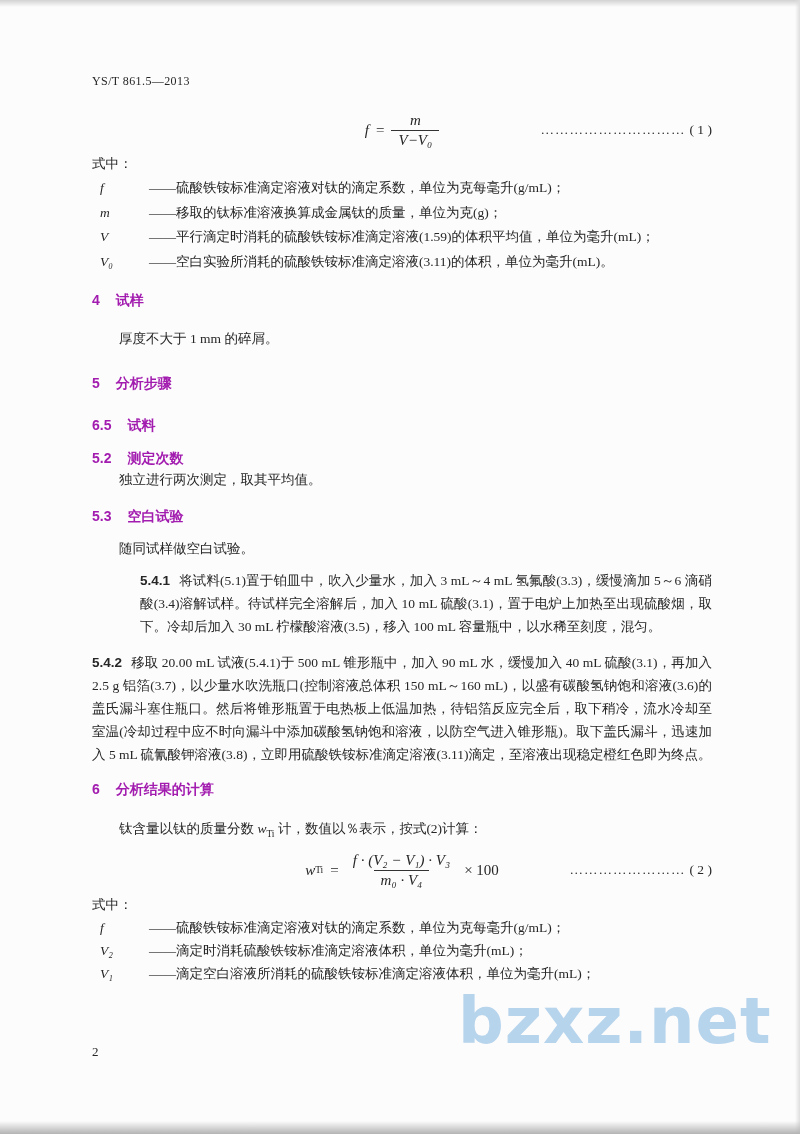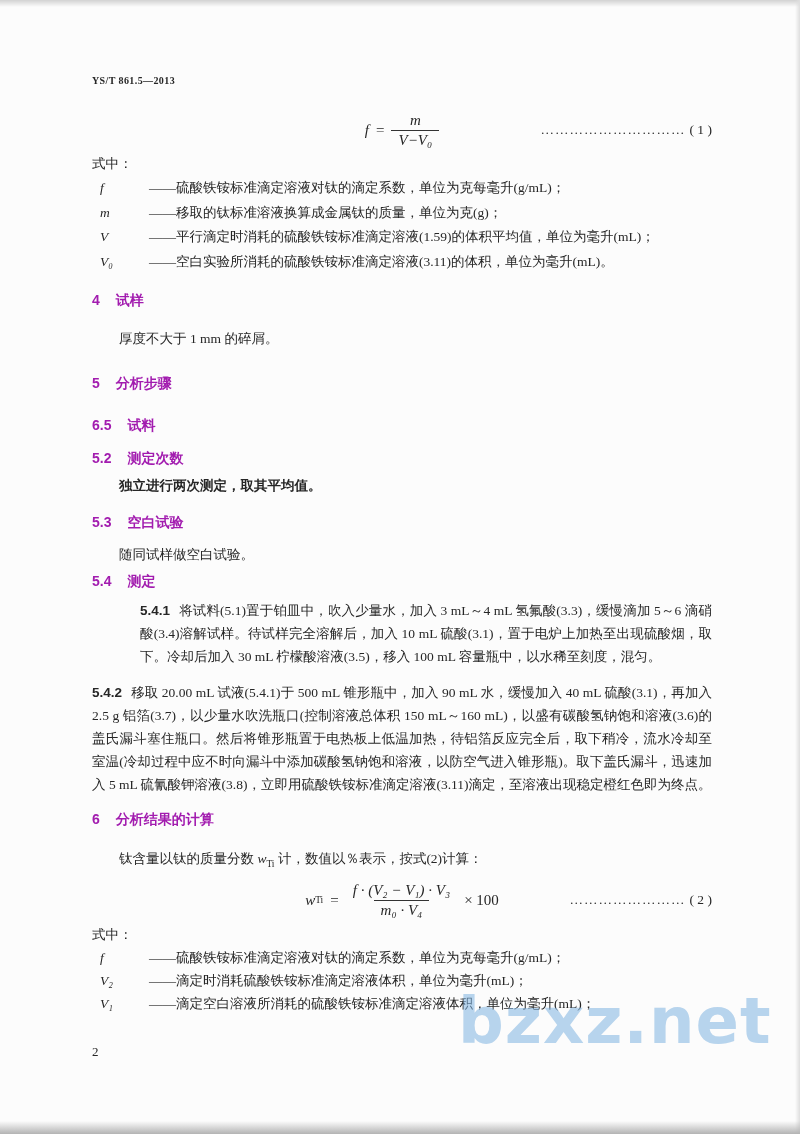--- a/index.html
+++ b/index.html
@@ -11,21 +11,21 @@
   .edge-top { position:absolute; top:0; left:0; right:0; height:7px;
     background:linear-gradient(#d2d2d2, rgba(255,255,255,0)); }
   .edge-bottom { position:absolute; bottom:0; left:0; right:0; height:13px;
     background:linear-gradient(rgba(255,255,255,0), #b3b3b3); }
   .edge-right { position:absolute; top:0; bottom:0; right:0; width:5px;
     background:linear-gradient(to left, #dedede, rgba(255,255,255,0)); }
 
   .content { position:absolute; left:92px; top:0; width:620px;
     font-size:13.5px; line-height:24px; }
 
-  .doc-number { padding-top:72px; font-size:10px; font-weight:bold;
+  .doc-number { padding-top:72px; font-size:12px; font-weight:normal;
     letter-spacing:0.4px; line-height:18px; }
 
   
   .formula-row { position:relative; display:flex; align-items:center;
     justify-content:center; }
   .formula-row.f1 { margin-top:18px; height:44px; }
   .formula-row.f2 { margin-top:2px; height:46px; }
   .formula-body { display:inline-flex; align-items:center; font-size:15px; }
   .f-var { font-style:italic; }
   .f-eq { margin:0 7px; }
@@ -59,21 +59,21 @@
   .mt-s52 { margin-top:13px; }
   .mt-s53 { margin-top:14px; }
   .mt-s54 { margin-top:4px;  }
   .mt-s6  { margin-top:12px; }
 
   
   p { margin:0; }
   .para { text-indent:2em; text-align:justify; line-height:24px; }
   .p-s4  { margin-top:17px; }
   .p-s51 { margin-top:13px; }
-  .p-s52 { margin-top:6px;font-weight:bold; }
+  .p-s52 { margin-top:0; }
   .p-s53 { margin-top:11px; }
   .p-s6  { margin-top:18px; }
   .npara { text-align:justify; line-height:23.2px; }
   .p-s541 { margin-top:8px;margin-left:48px; }
   .p-s542 { margin-top:12px; }
   .pnum { font-weight:bold; font-family:"Liberation Sans","DejaVu Sans",sans-serif;
     margin-right:9px; }
 
   .page-num { position:absolute; left:92px; top:1044px; font-size:13px; }
 
@@ -144,23 +144,20 @@
     <h3 class="sec mt-s52">
       <span class="sec-num">5.2</span><span>测定次数</span>
     </h3>
     <p class="para p-s52">独立进行两次测定，取其平均值。</p>
 
     <h3 class="sec mt-s53">
       <span class="sec-num">5.3</span><span>空白试验</span>
     </h3>
     <p class="para p-s53">随同试样做空白试验。</p>
 
-    <h3 class="sec mt-s54">
-      <span class="sec-num">5.4</span><span>测定</span>
-    </h3>
 
     <p class="npara p-s541">
       <span class="pnum">5.4.1</span><span>将试料(5.1)置于铂皿中，吹入少量水，加入 3 mL～4 mL 氢氟酸(3.3)，缓慢滴加 5～6 滴硝酸(3.4)溶解试样。待试样完全溶解后，加入 10 mL 硫酸(3.1)，置于电炉上加热至出现硫酸烟，取下。冷却后加入 30 mL 柠檬酸溶液(3.5)，移入 100 mL 容量瓶中，以水稀至刻度，混匀。</span>
     </p>
     <p class="npara p-s542">
       <span class="pnum">5.4.2</span><span>移取 20.00 mL 试液(5.4.1)于 500 mL 锥形瓶中，加入 90 mL 水，缓慢加入 40 mL 硫酸(3.1)，再加入 2.5 g 铝箔(3.7)，以少量水吹洗瓶口(控制溶液总体积 150 mL～160 mL)，以盛有碳酸氢钠饱和溶液(3.6)的盖氏漏斗塞住瓶口。然后将锥形瓶置于电热板上低温加热，待铝箔反应完全后，取下稍冷，流水冷却至室温(冷却过程中应不时向漏斗中添加碳酸氢钠饱和溶液，以防空气进入锥形瓶)。取下盖氏漏斗，迅速加入 5 mL 硫氰酸钾溶液(3.8)，立即用硫酸铁铵标准滴定溶液(3.11)滴定，至溶液出现稳定橙红色即为终点。</span>
     </p>
 
     <h3 class="sec mt-s6">
       <span class="sec-num">6</span><span>分析结果的计算</span>

